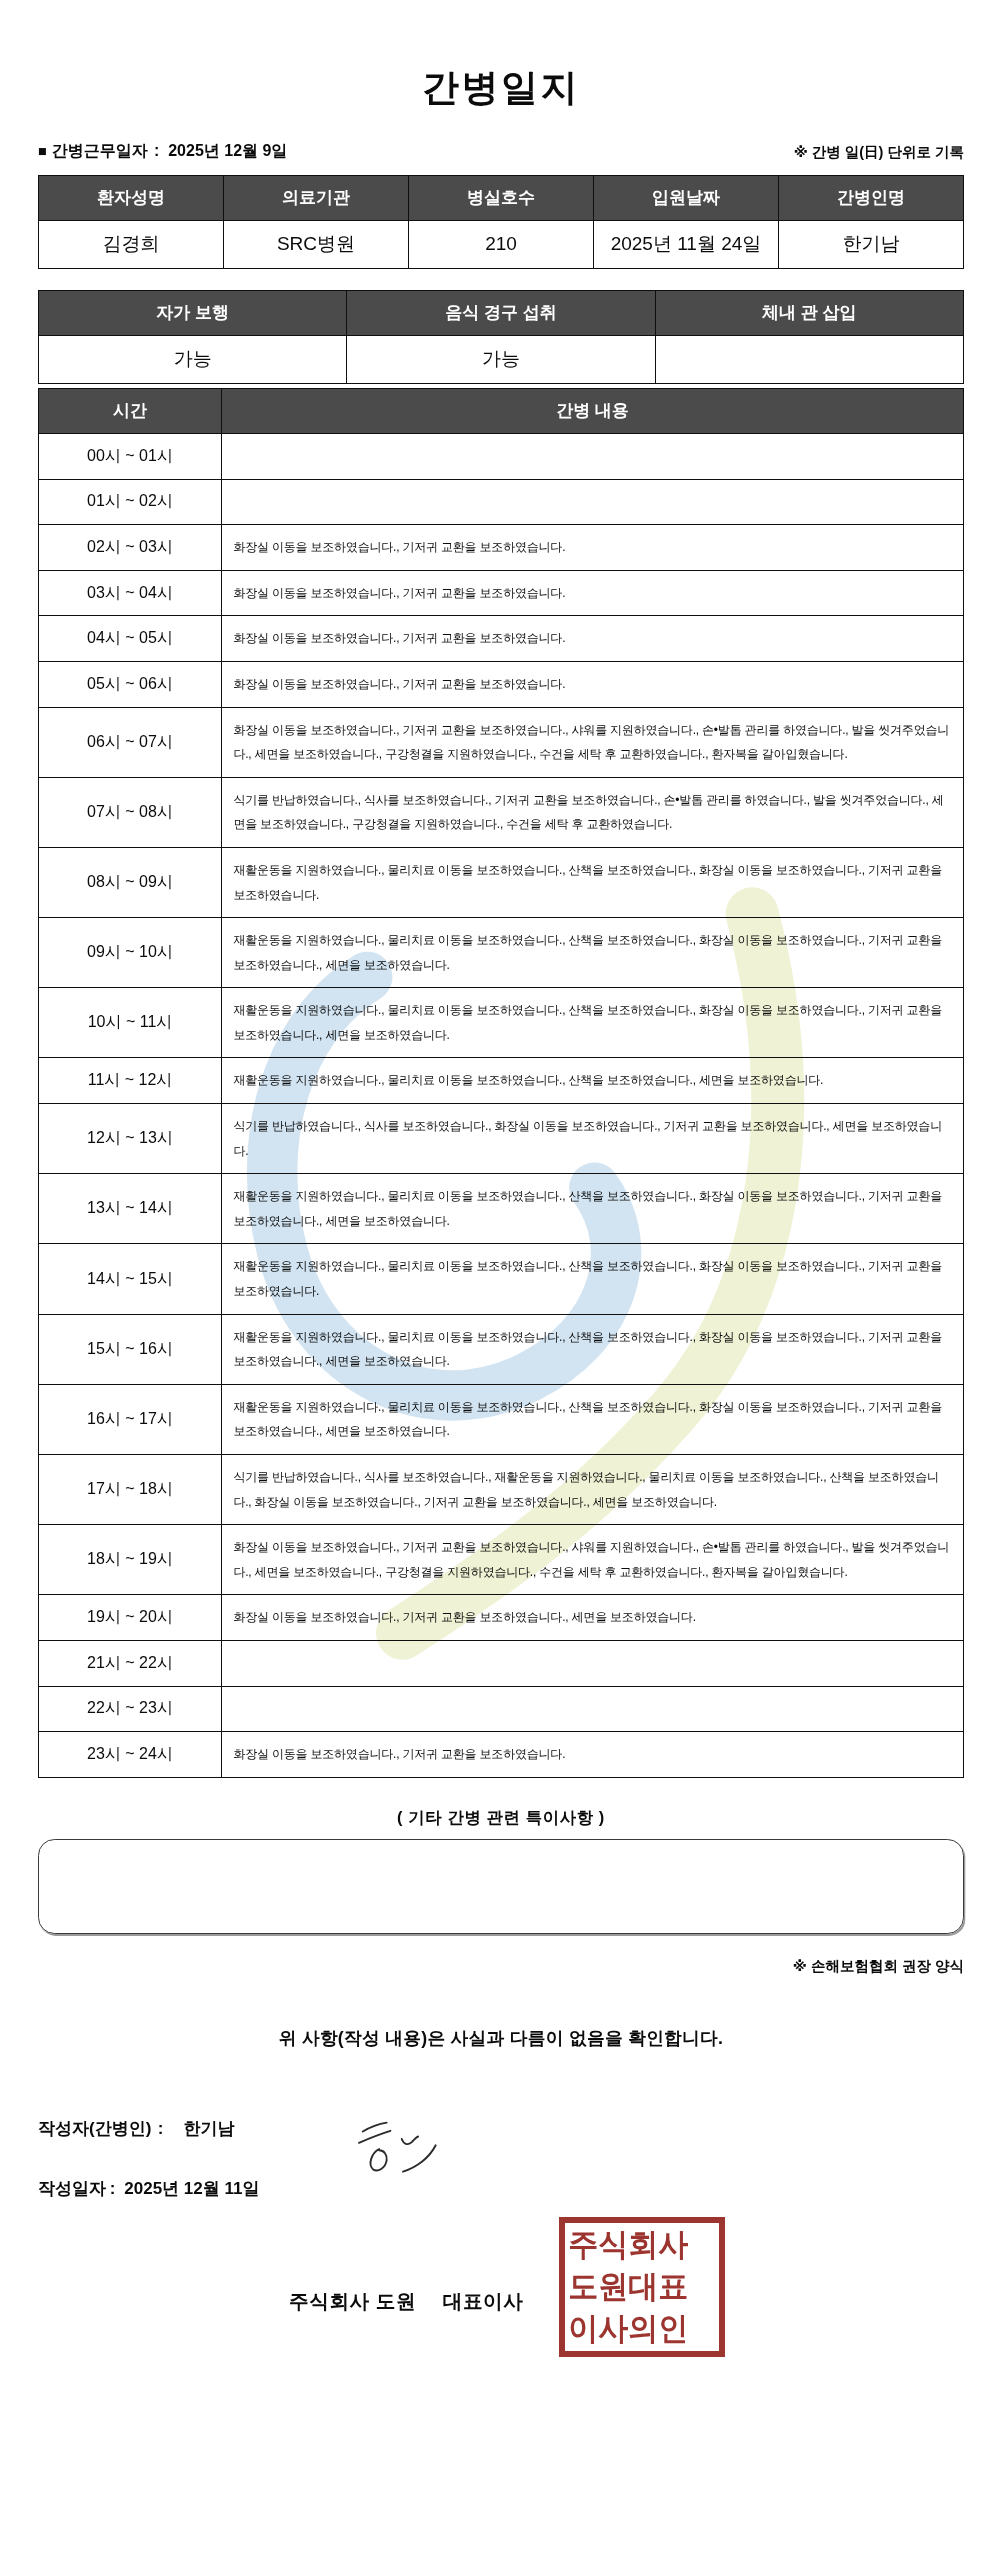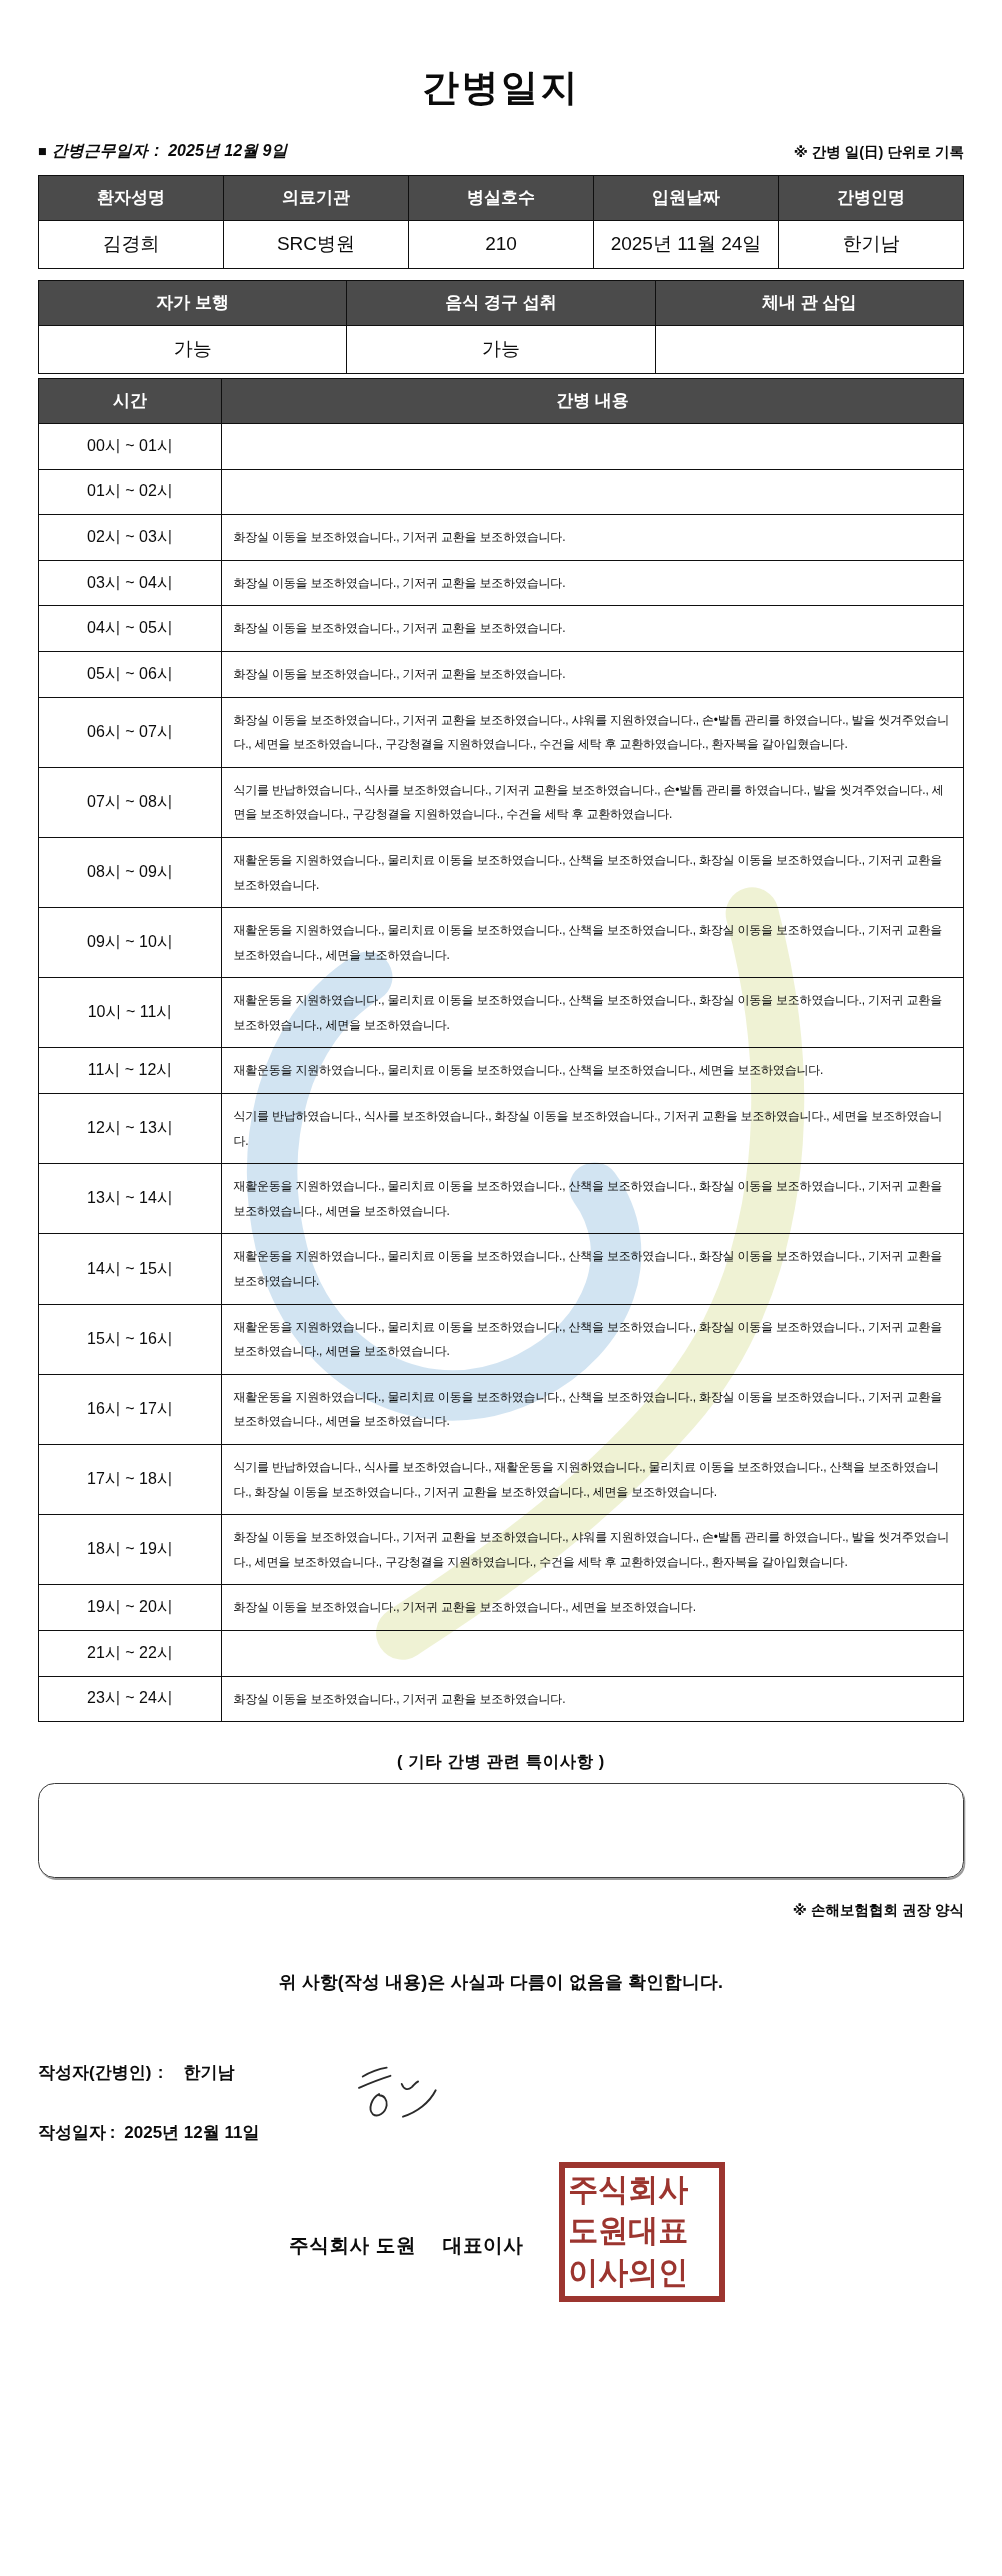--- a/index.html
+++ b/index.html
@@ -9,36 +9,36 @@
     font-family:"Liberation Sans","DejaVu Sans",sans-serif;
     color:#0b0b0b;
   }
   .page { position:absolute; inset:0; padding:69px 38px 0; }
   .watermark { position:absolute; left:0; top:0; z-index:0; pointer-events:none; }
   .content-layer { position:relative; z-index:1; }
 
   .doc-title { text-align:center; font-size:37px; font-weight:800; letter-spacing:2.5px; line-height:1; }
 
   .meta-row { margin-top:35px; display:flex; justify-content:space-between; align-items:flex-end; }
-  .meta-left { font-size:16px; font-weight:700;font-style:italic; }
+  .meta-left { font-size:16px; font-weight:700; }
   .meta-left .sq { font-size:14.5px; margin-right:5px; }
   .meta-left .colon { margin:0 8.8px 0 6.3px; }
   .meta-right { font-size:14.5px; font-weight:600; }
 
   table.tbl { width:100%; border-collapse:collapse; table-layout:fixed; }
   table.tbl th, table.tbl td { border:1.3px solid #0f0f0f; border-top-width:1.9px; border-bottom-width:1.9px; }
   table.tbl { border:1.9px solid #0f0f0f; }
   .tbl th {
     background:#4b4b4b; color:#ffffff; font-weight:700; font-size:17px;
     height:45px; text-align:center; vertical-align:middle;
   }
   .tbl td.val { height:48px; text-align:center; vertical-align:middle; font-size:19px; }
 
   .info-tbl { margin-top:12.6px; }
-  .status-tbl { margin-top:11px; }
+  .status-tbl { margin-top:21px; }
   .log-tbl { margin-top:4.4px; }
 
   .log-tbl col.c-time { width:183px; }
   .log-tbl td.time { text-align:center; vertical-align:middle; font-size:16px; white-space:nowrap; }
   .log-tbl td.log-content { padding:10px 11.4px; vertical-align:middle; }
   .log-tbl .content-inner {
     font-size:12px; line-height:24.6px; letter-spacing:-0.2px;
     word-break:break-all; min-height:24.6px;
   }
 
@@ -284,20 +284,26 @@
   </tr>
 
 
   <tr>
     <td class="time">21시 ~ 22시</td>
     <td class="log-content">
       <div class="content-inner"></div>
     </td>
   </tr>
 
+  <tr>
+    <td class="time">22시 ~ 23시</td>
+    <td class="log-content">
+      <div class="content-inner"></div>
+    </td>
+  </tr>
 
   <tr>
     <td class="time">23시 ~ 24시</td>
     <td class="log-content">
       <div class="content-inner">화장실 이동을 보조하였습니다., 기저귀 교환을 보조하였습니다.</div>
     </td>
   </tr>
 </tbody>
     </table>
 

